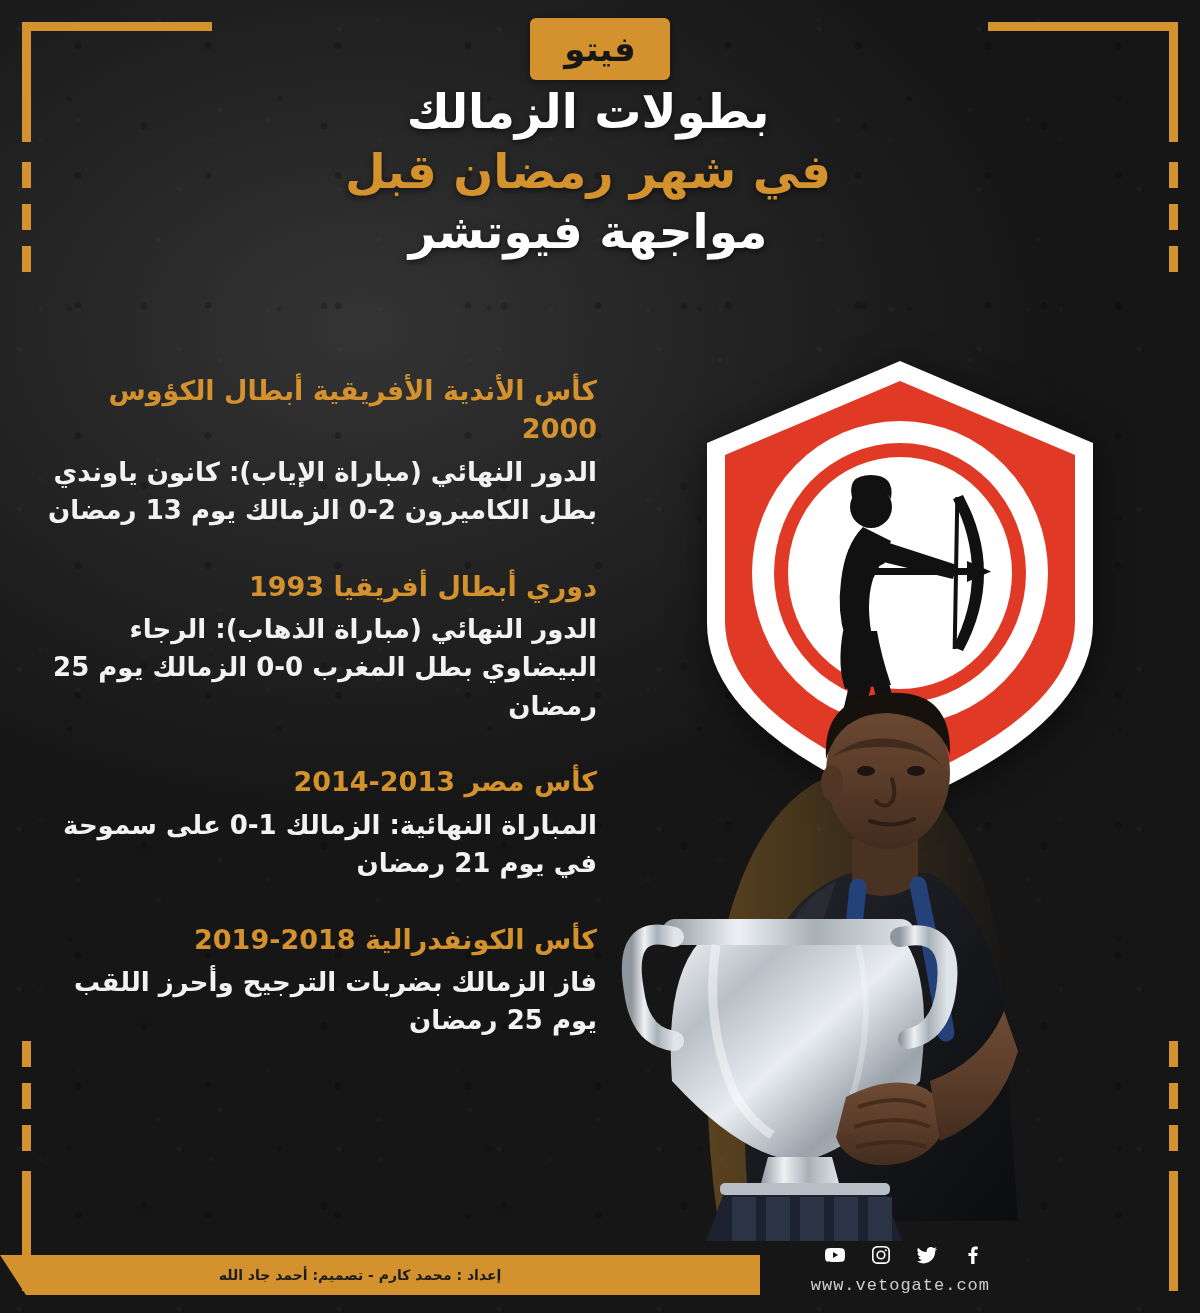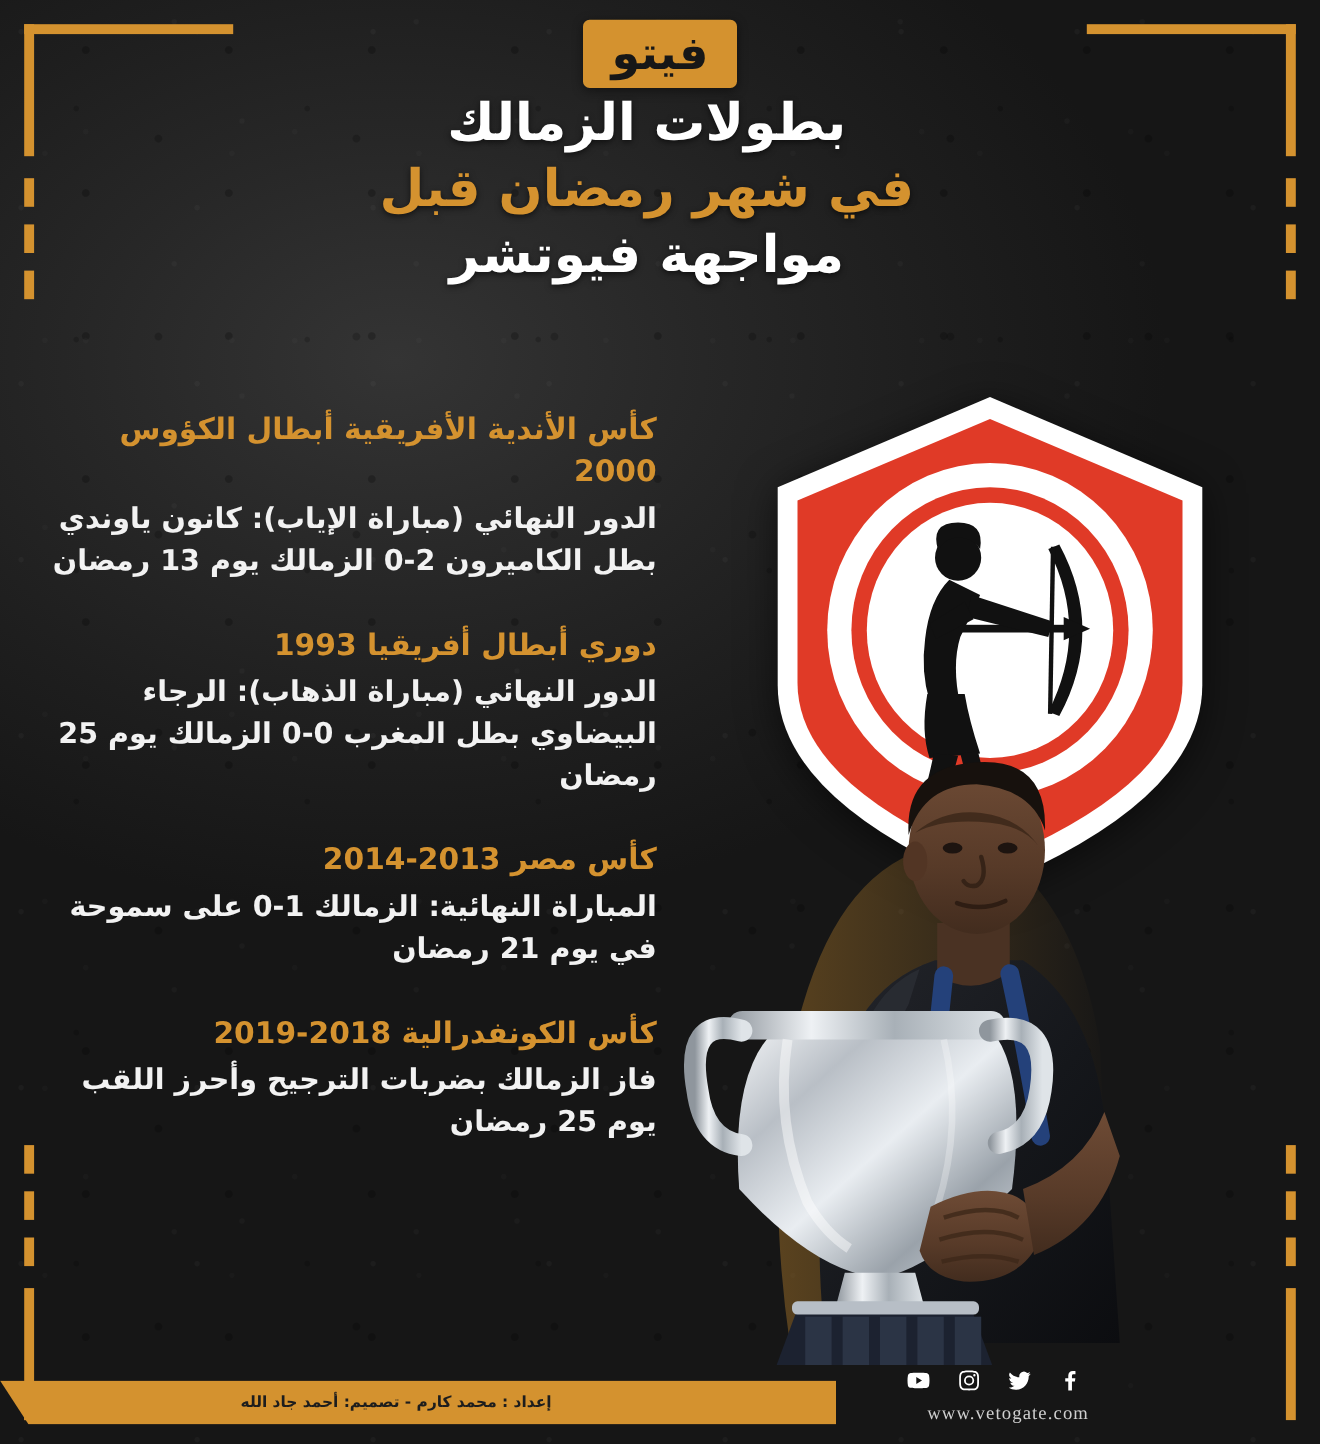--- a/index.html
+++ b/index.html
@@ -50,21 +50,21 @@
   
   .site-logo {
     position:absolute; top:18px; left:50%; transform:translateX(-50%);
     width:140px; height:62px;
     background:#d4922f;
     border-radius:6px;
     display:flex; align-items:center; justify-content:center;
     box-shadow:0 2px 10px rgba(0,0,0,.45);
   }
   .site-logo .mark {
-    font-size:42px; font-weight:700; color:#171717;
+    font-size:34px; font-weight:700; color:#171717;
     font-family:"DejaVu Sans", sans-serif; letter-spacing:-1px;
     line-height:1;
   }
 
   
   .title-block {
     position:absolute; top:82px; right:0; width:100%;
     text-align:center;
     padding-right:80px; padding-left:56px;
   }
@@ -125,21 +125,21 @@
     position:absolute; right:215px; bottom:46px;
     display:flex; gap:22px; align-items:center;
   }
   .social .ic {
     width:24px; height:24px; color:#ffffff; display:block;
   }
   .social .ic svg { width:24px; height:24px; fill:#ffffff; }
   .site-url {
     position:absolute; right:210px; bottom:18px;
     color:#cfcfcf; font-size:17px; letter-spacing:1px;
-    font-family:Liberation Serif, serif;
+    font-family:Liberation Mono, monospace;
     direction:ltr;
   }
 </style>
 </head>
 <body>
 
 <div class="canvas">
   <div class="noise"></div>
 
   <div class="bracket br-tl">

